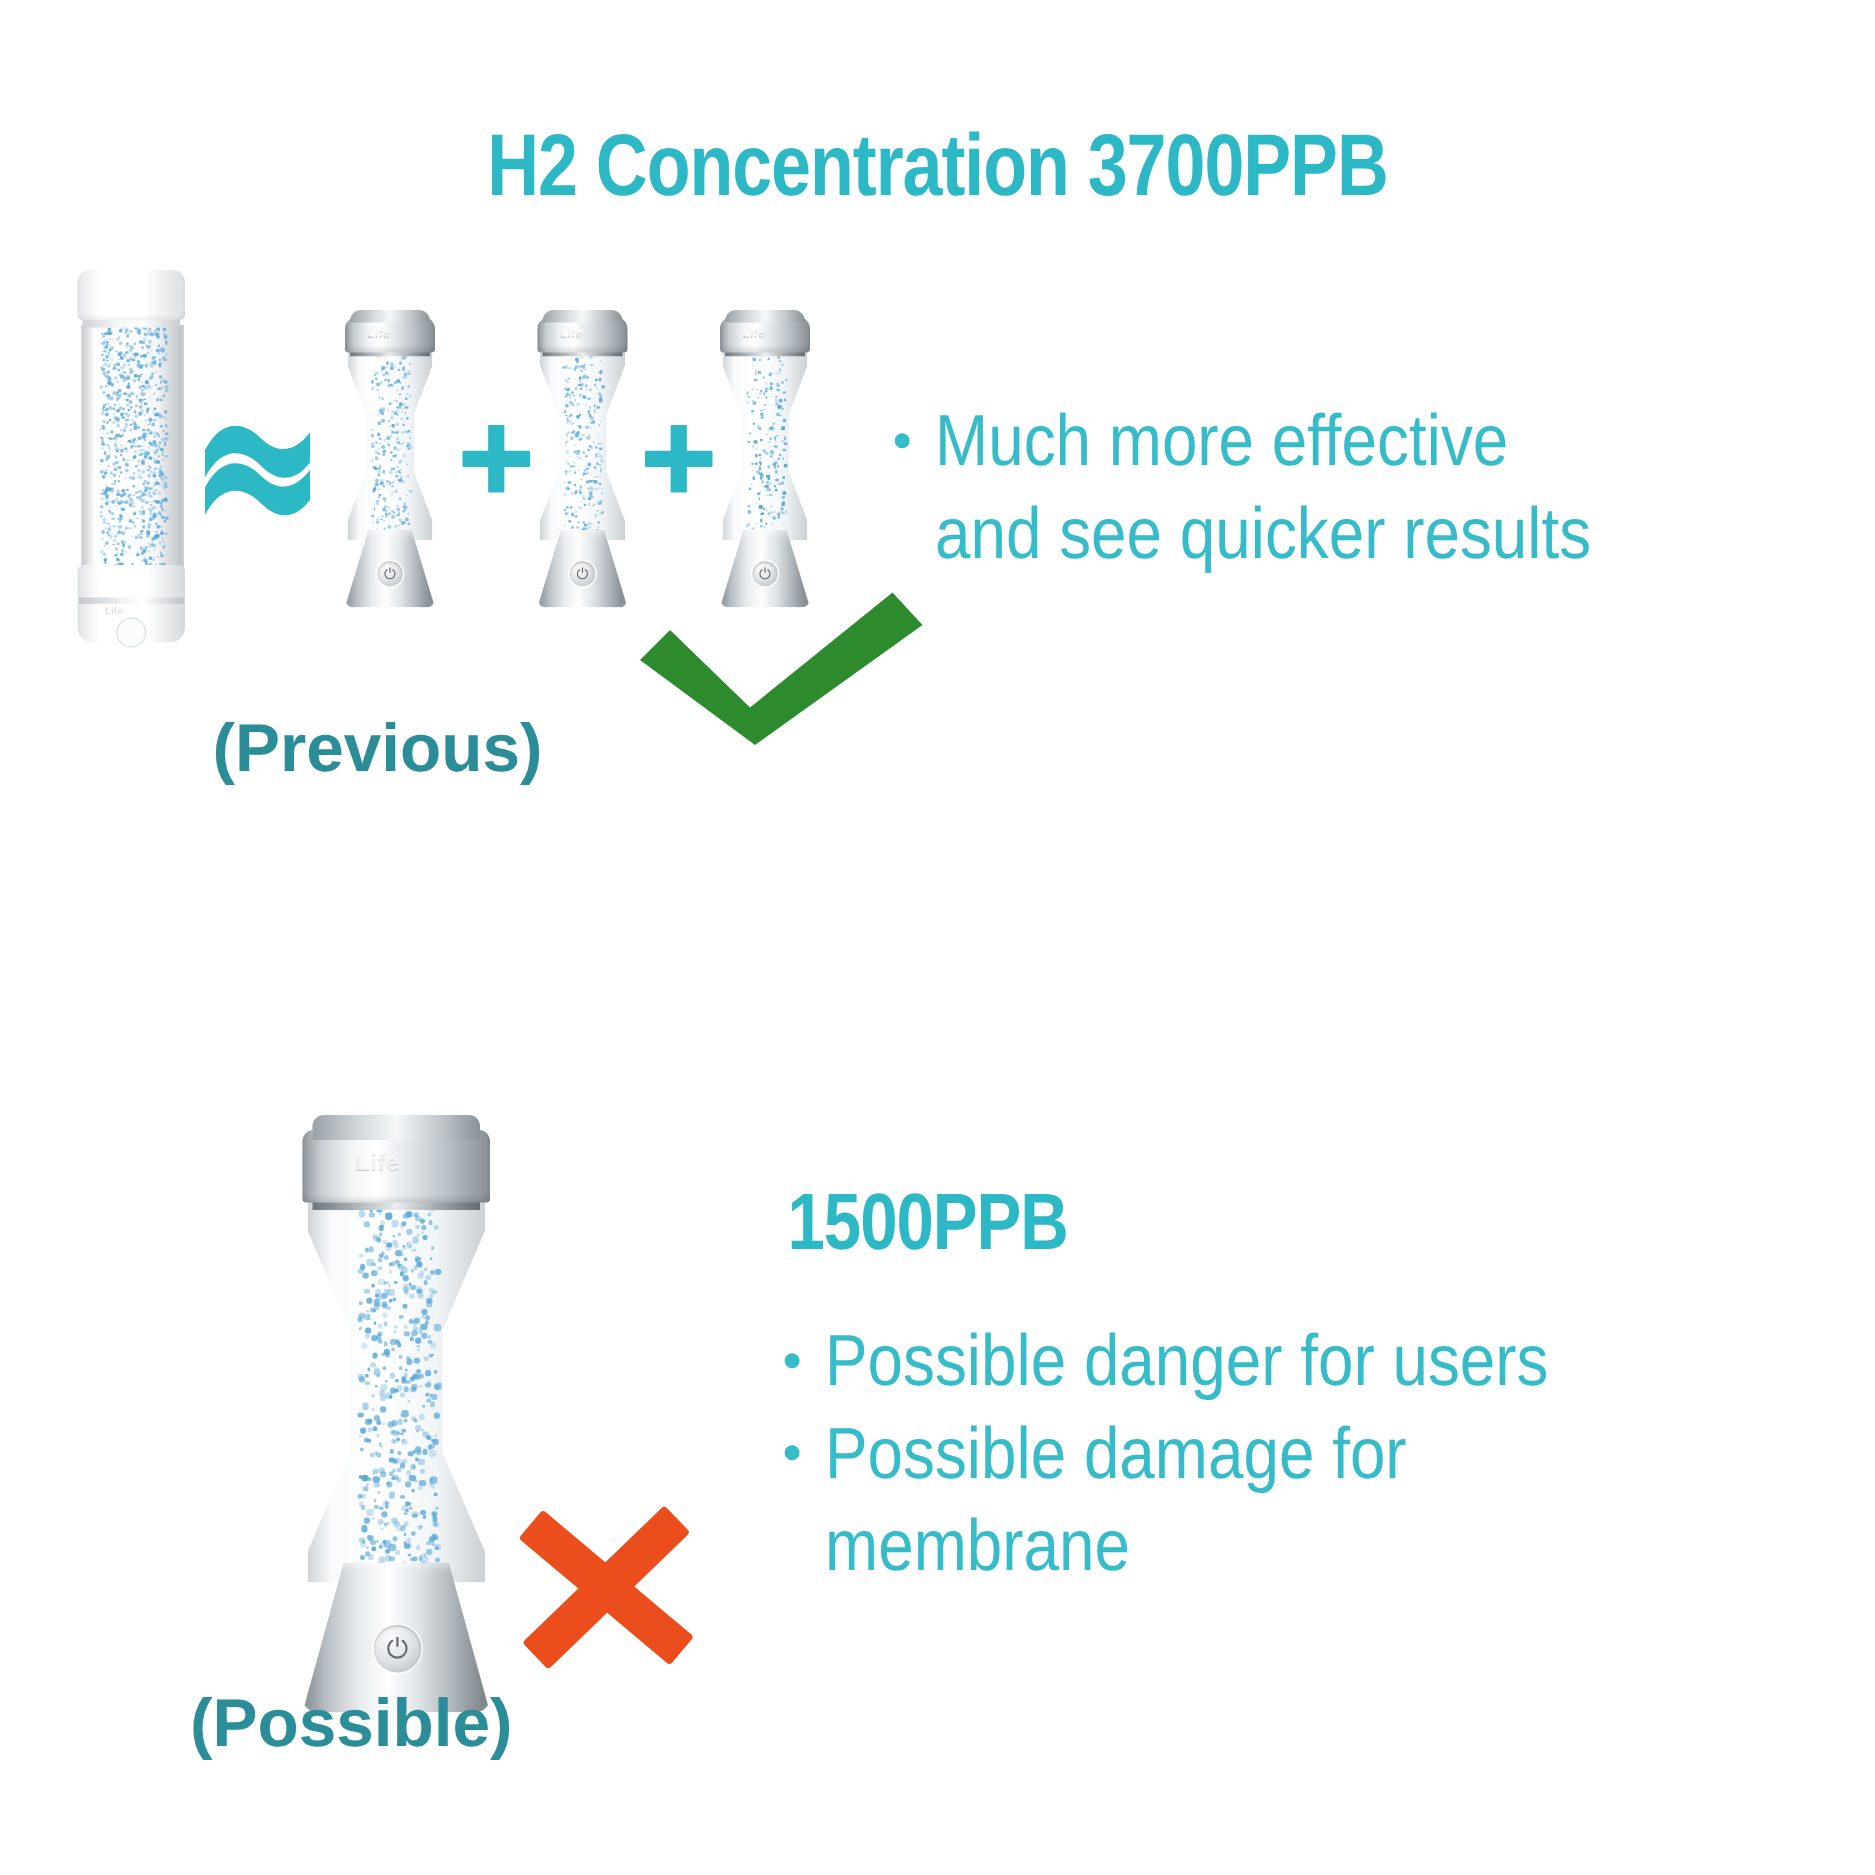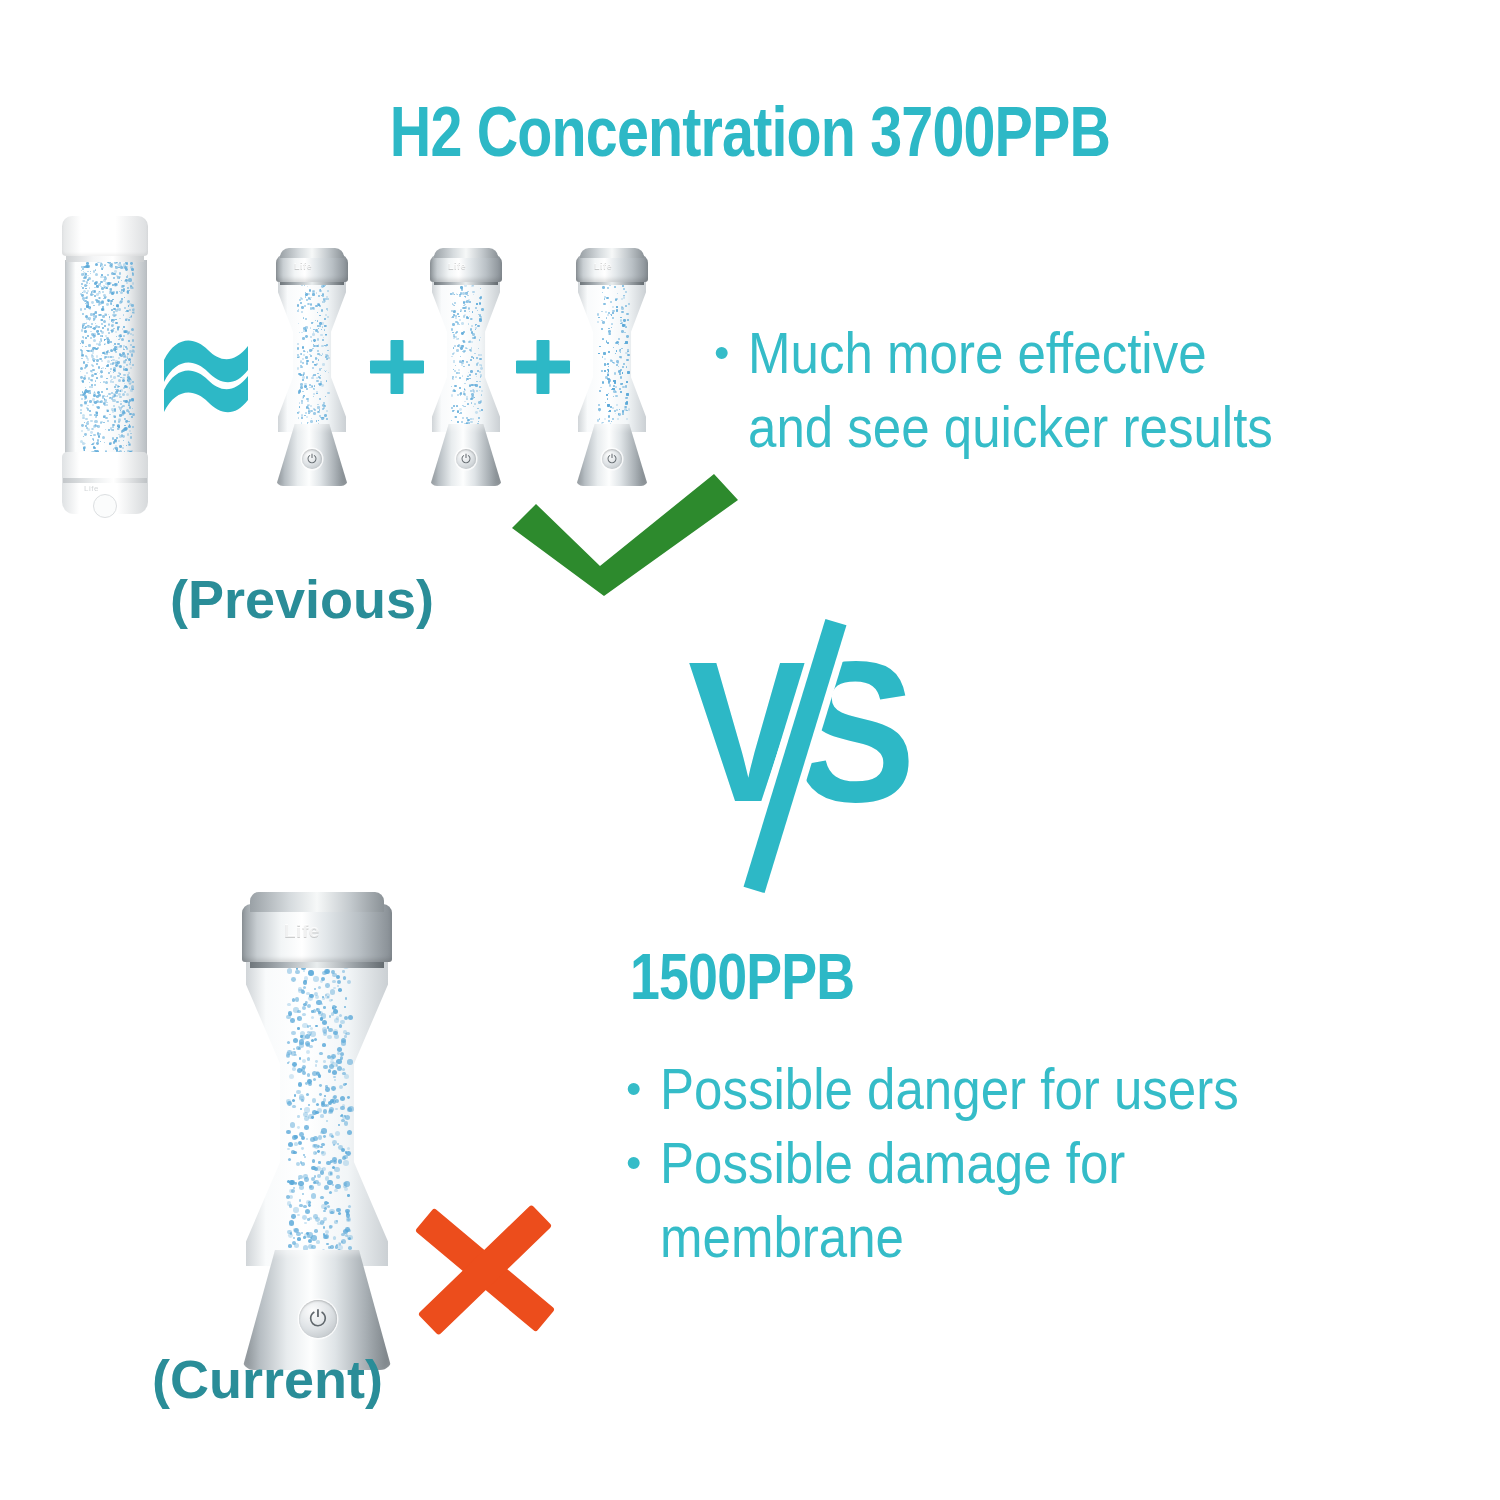--- a/index.html
+++ b/index.html
@@ -2127,24 +2127,20 @@
   </svg>
 
   <div class="bullet-list" style="left:714px; top:316px; width:760px;">
     <div class="bullet-row">
       <span class="bullet-dot">•</span>
       <span class="bullet-text">Much more effective
 and see quicker results</span>
     </div>
   </div>
 
-  <div class="vs-wrap" style="left:688px; top:632px; width:220px; height:280px;">
-    <div class="vs-text">VS</div>
-    <div class="vs-slash"></div>
-  </div>
 
   <div class="bottle" style="left:222px; top:888px; width:190px; height:440px;">
     <div class="sb-glass" style="left:24px; top:72px; width:142px; height:306px;
           clip-path: polygon(0% 0%, 100% 0%, 100% 8%, 76% 34%, 76% 66%, 100% 92%, 100% 100%, 0% 100%, 0% 92%, 24% 66%, 24% 34%, 0% 8%);">
       <div class="bubbles" id="bub-big">
           <i style="left:38.33%;top:24.63%;width:2.3px;height:2.3px;opacity:0.68"></i>
           <i style="left:41.09%;top:54.02%;width:4.5px;height:4.5px;opacity:0.77"></i>
           <i style="left:48.63%;top:32.69%;width:2.8px;height:2.8px;opacity:0.35"></i>
           <i style="left:68.49%;top:1.12%;width:5.4px;height:5.4px;opacity:0.27"></i>
           <i style="left:60.51%;top:44.42%;width:4.3px;height:4.3px;opacity:0.27"></i>
@@ -2672,21 +2668,21 @@
     <div class="sb-cap" style="left:20px; top:16px; width:150px; height:58px;"></div>
     <div class="sb-captop" style="left:28px; top:4px; width:134px; height:20px;"></div>
     <div class="sb-brand" style="left:62px; top:32px; font-size:19px;">Life</div>
   </div>
 
   <div class="xmark" style="left:390px; top:1185px; width:190px; height:170px;">
     <span class="a"></span>
     <span class="b"></span>
   </div>
 
-  <div class="label-sub" style="left:152px; top:1348px;">(Current)</div>
+  <div class="label-sub" style="left:152px; top:1348px;">(Possible)</div>
 
   <div class="ppb-heading" style="left:630px; top:940px;">1500PPB</div>
 
   <div class="bullet-list" style="left:626px; top:1052px; width:840px;">
     <div class="bullet-row">
       <span class="bullet-dot">•</span>
       <span class="bullet-text">Possible danger for users</span>
     </div>
     <div class="bullet-row">
       <span class="bullet-dot">•</span>

